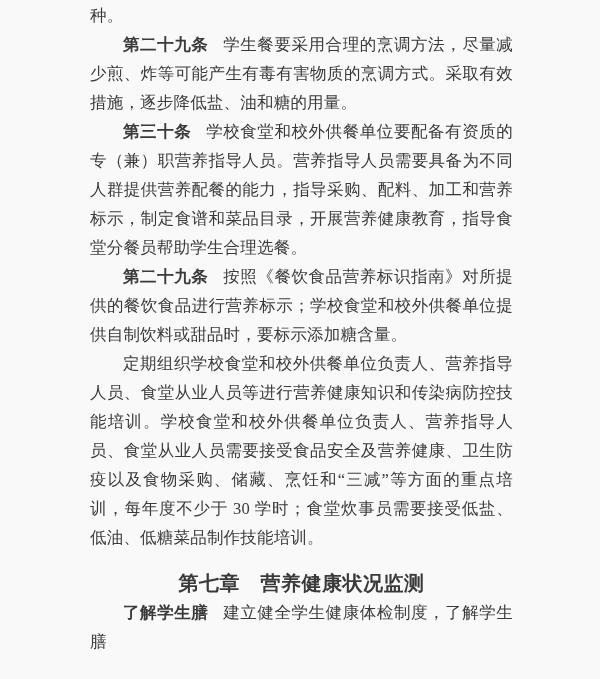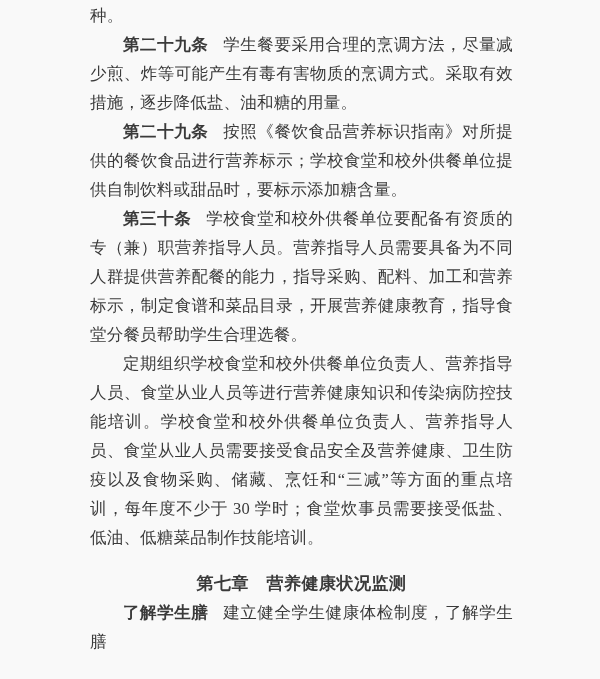--- a/index.html
+++ b/index.html
@@ -38,37 +38,37 @@
     font-weight: bold;
     margin-right: 0.9em;
   }
   .article-label:empty {
     margin-right: 0;
   }
   .chapter-heading {
     margin: 17px 0 0 0;
     text-align: center;
     font-weight: bold;
-    font-size: 17px;
+    font-size: 20px;
     line-height: 29px;
     letter-spacing: 0.5px;
   }
 </style>
 </head>
 <body>
 
 <div class="page">
 
   <p class="para no-indent"><span>种。</span></p>
 
   <p class="para indent"><span class="article-label">第二十九条</span><span>学生餐要采用合理的烹调方法，尽量减少煎、炸等可能产生有毒有害物质的烹调方式。采取有效措施，逐步降低盐、油和糖的用量。</span></p>
 
+  <p class="para indent"><span class="article-label">第三十条</span><span>学校食堂和校外供餐单位要配备有资质的专（兼）职营养指导人员。营养指导人员需要具备为不同人群提供营养配餐的能力，指导采购、配料、加工和营养标示，制定食谱和菜品目录，开展营养健康教育，指导食堂分餐员帮助学生合理选餐。</span></p>
+
   <p class="para indent"><span class="article-label">第二十九条</span><span>按照《餐饮食品营养标识指南》对所提供的餐饮食品进行营养标示；学校食堂和校外供餐单位提供自制饮料或甜品时，要标示添加糖含量。</span></p>
-
-  <p class="para indent"><span class="article-label">第三十条</span><span>学校食堂和校外供餐单位要配备有资质的专（兼）职营养指导人员。营养指导人员需要具备为不同人群提供营养配餐的能力，指导采购、配料、加工和营养标示，制定食谱和菜品目录，开展营养健康教育，指导食堂分餐员帮助学生合理选餐。</span></p>
 
   <p class="para indent"><span>定期组织学校食堂和校外供餐单位负责人、营养指导人员、食堂从业人员等进行营养健康知识和传染病防控技能培训。学校食堂和校外供餐单位负责人、营养指导人员、食堂从业人员需要接受食品安全及营养健康、卫生防疫以及食物采购、储藏、烹饪和“三减”等方面的重点培训，每年度不少于 30 学时；食堂炊事员需要接受低盐、低油、低糖菜品制作技能培训。</span></p>
 
 
   <h2 class="chapter-heading">第七章　营养健康状况监测</h2>
 
   <p class="para indent"><span class="article-label">了解学生膳</span><span>建立健全学生健康体检制度，了解学生膳</span></p>
 
 </div>
 

